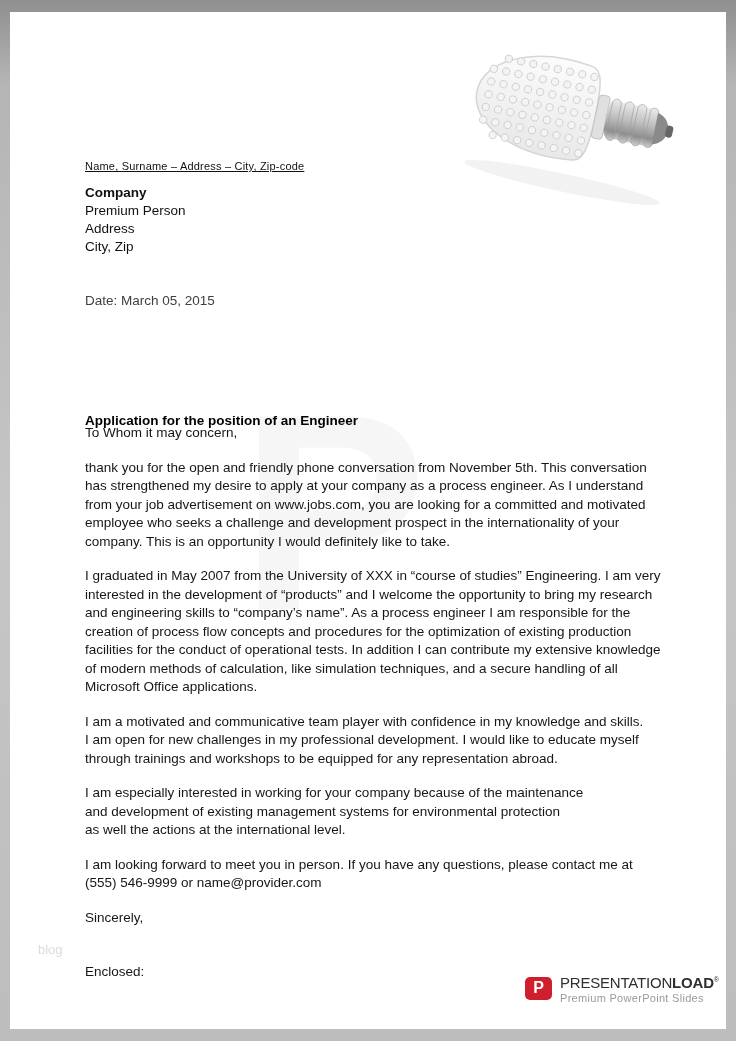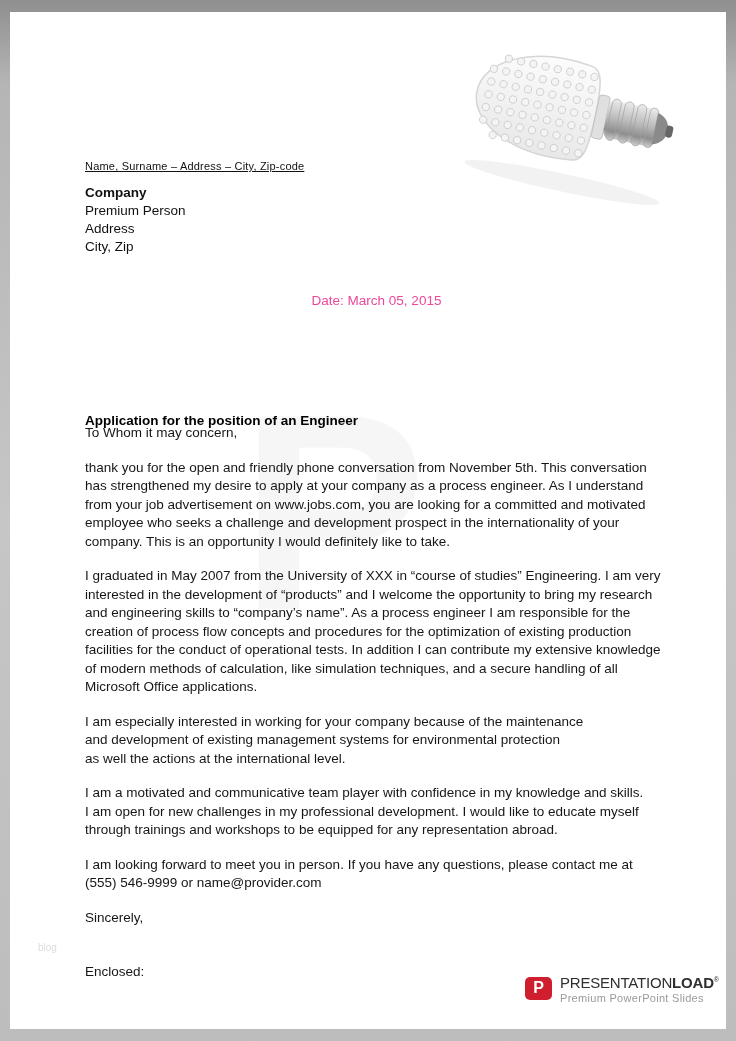--- a/index.html
+++ b/index.html
@@ -25,36 +25,36 @@
   .bulb-wrap { position: absolute; left: 455px; top: 25px; z-index: 1; }
   .sender-line {
     position: absolute; left: 75px; top: 148px;
     font-size: 11px; color: #111; text-decoration: underline;
     letter-spacing: 0.2px;
   }
   .recipient { position: absolute; left: 75px; top: 172px; font-size: 13.5px; color: #111; line-height: 18px; }
   .recipient .company { font-weight: bold; }
   .date-line {
     position: absolute; left: 75px; top: 281px; width: 583px;
-    text-align: center; font-size: 13.5px; color: #ec4899;
+    text-align: left; font-size: 13.5px; color: #404040;
   }
   .subject {
     position: absolute; left: 75px; top: 366px;
     font-size: 13.5px; font-weight: bold; color: #000; margin-top: 35px;
   }
   .body-text {
     position: absolute; left: 75px; top: 412px; width: 586px;
     font-size: 13.5px; line-height: 18.5px; color: #161616;
   }
   .body-text p { margin: 0 0 16px 0; white-space: pre-line; }
   .closing { margin-top: 9px; }
   .enclosed { margin-top: 36px; }
   .corner-text {
     position: absolute; left: 28px; top: 930px;
-    font-size: 10px; color: #dcdcdc; z-index: 2;
+    font-size: 13px; color: #dcdcdc; z-index: 2;
   }
   .logo {
     position: absolute; left: 515px; top: 960px; z-index: 2;
     display: flex; align-items: center; gap: 8px;
   }
   .logo-mark {
     width: 27px; height: 23px; border-radius: 5px;
     color: #fff; font-weight: bold; font-size: 16px;
     display: flex; align-items: center; justify-content: center;
     font-family: "Liberation Sans", sans-serif;
@@ -176,26 +176,26 @@
       </div>
 
       <div class="date-line">Date: March 05, 2015</div>
 
       <div class="subject">Application for the position of an Engineer</div>
 
       <div class="body-text">
         <p>To Whom it may concern,</p>
         <p>thank you for the open and friendly phone conversation from November 5th. This conversation has strengthened my desire to apply at your company as a process engineer. As I understand from your job advertisement on www.jobs.com, you are looking for a committed and motivated employee who seeks a challenge and development prospect in the internationality of your company. This is an opportunity I would definitely like to take.</p>
         <p>I graduated in May 2007 from the University of XXX in “course of studies” Engineering. I am very interested in the development of “products” and I welcome the opportunity to bring my research and engineering skills to “company’s name”. As a process engineer I am responsible for the creation of process flow concepts and procedures for the optimization of existing production facilities for the conduct of operational tests. In addition I can contribute my extensive knowledge of modern methods of calculation, like simulation techniques, and a secure handling of all Microsoft Office applications.</p>
+        <p>I am a motivated and communicative team player with confidence in my knowledge and skills.
+I am open for new challenges in my professional development. I would like to educate myself
+through trainings and workshops to be equipped for any representation abroad.</p>
         <p>I am especially interested in working for your company because of the maintenance
 and development of existing management systems for environmental protection
 as well the actions at the international level.</p>
-        <p>I am a motivated and communicative team player with confidence in my knowledge and skills.
-I am open for new challenges in my professional development. I would like to educate myself
-through trainings and workshops to be equipped for any representation abroad.</p>
         <p>I am looking forward to meet you in person. If you have any questions, please contact me at
 (555) 546-9999 or name@provider.com</p>
         <div class="closing">Sincerely,</div>
         <div class="enclosed">Enclosed:</div>
       </div>
 
       <div class="corner-text">blog</div>
 
       <div class="logo">
         <div class="logo-mark" style="background: rgb(207, 31, 47);">P</div>

